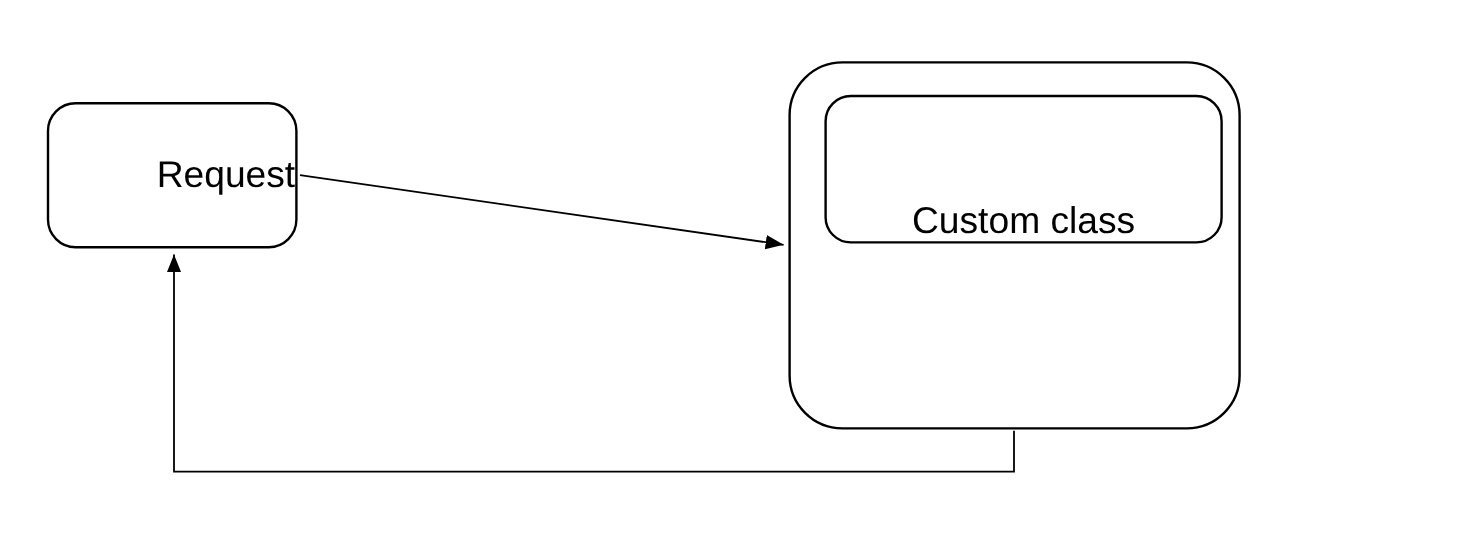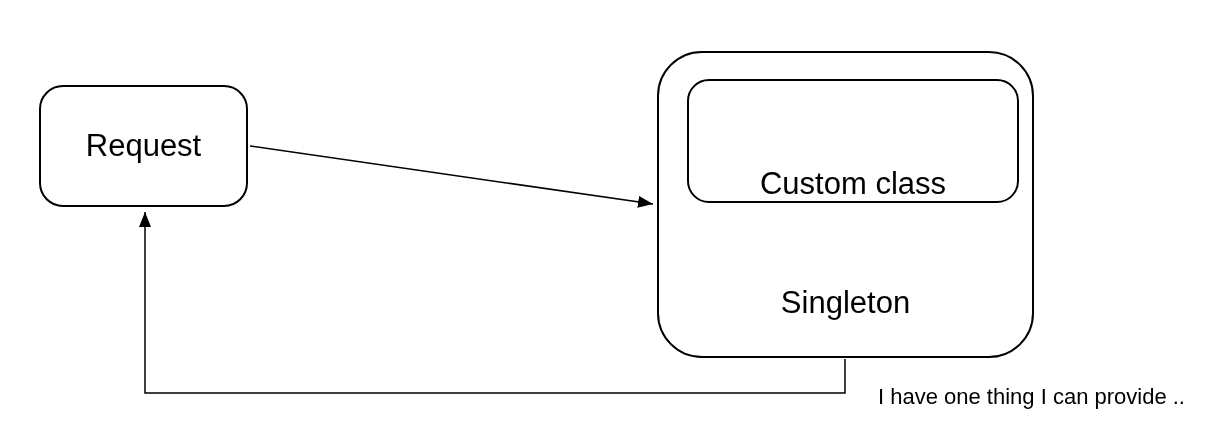--- a/index.html
+++ b/index.html
@@ -31,21 +31,21 @@
     box-sizing: border-box;
   }
   .request-box {
     left: 39px;
     top: 85px;
     width: 209px;
     height: 122px;
     border-radius: 24px;
     display: flex;
     align-items: center;
-    justify-content: center;
+    justify-content: flex-end;
   }
   .singleton-box {
     left: 657px;
     top: 51px;
     width: 377px;
     height: 307px;
     border-radius: 45px;
   }
   .custom-class-box {
     left: 28px;
@@ -96,18 +96,16 @@
   </svg>
 
   <div class="box request-box">
     <span class="node-label">Request</span>
   </div>
 
   <div class="box singleton-box">
     <div class="box custom-class-box">
       <span class="node-label">Custom class</span>
     </div>
-    <div class="node-label singleton-label">Singleton</div>
   </div>
 
-  <div class="caption">I have one thing I can provide ..</div>
 
 </div>
 
 </body></html>

